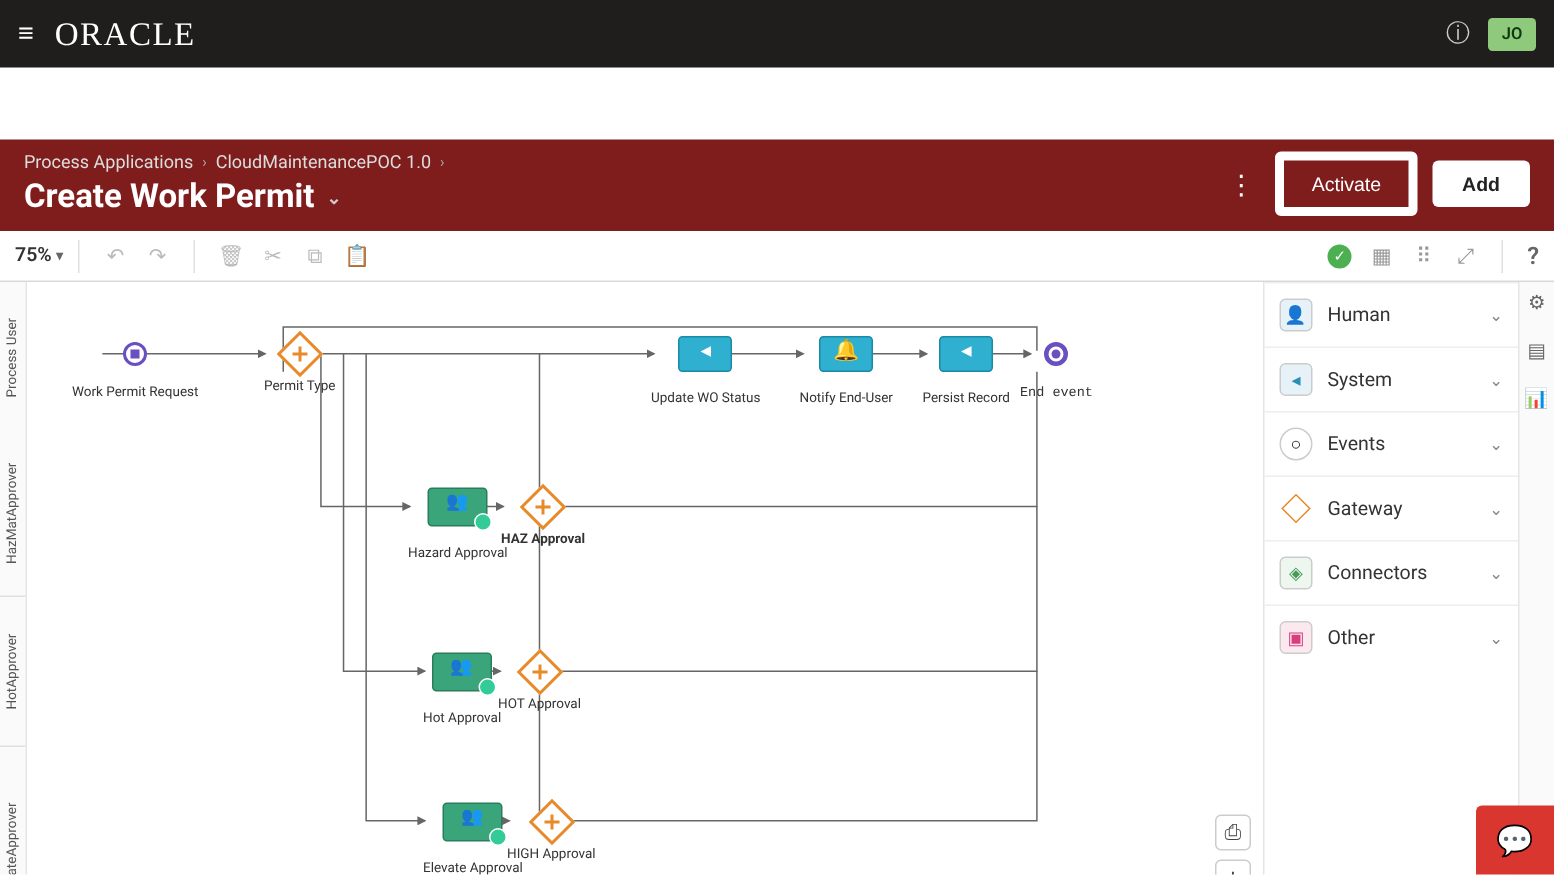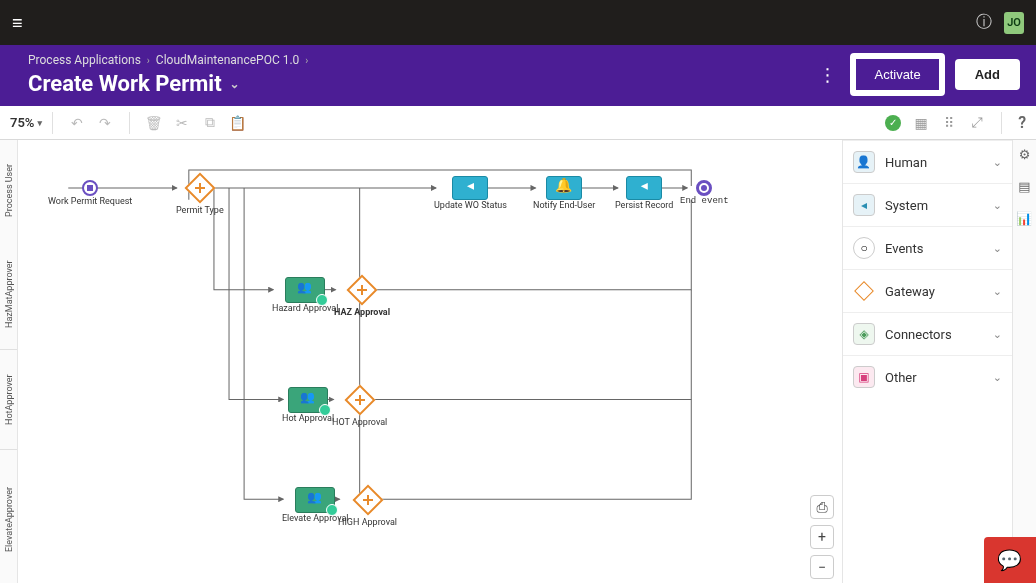--- a/index.html
+++ b/index.html
@@ -4,24 +4,24 @@
 <style>
 * { margin: 0; padding: 0; box-sizing: border-box; }
 body { font-family: -apple-system, BlinkMacSystemFont, "Segoe UI", Roboto, Arial, sans-serif; width: 1036px; height: 583px; overflow: hidden; background: #fff; }
 
 
 .topbar { height: 45px; background: #201e1c; display: flex; align-items: center; padding: 0 12px; }
 .hamburger { color: #fff; font-size: 18px; cursor: pointer; margin-right: 14px; }
 .oracle-logo { color: #fff; font-family: "Times New Roman", serif; font-size: 22px; letter-spacing: 1px; font-weight: 300; }
 .topbar-spacer { flex: 1; }
 .help-icon { color: #ccc; font-size: 16px; margin-right: 12px; cursor: pointer; }
-.user-badge { width: 20px; height: 22px; background: #8fc97c; color: #0b3a10; font-size: 11px; font-weight: 600; display: flex; align-items: center; justify-content: center; border-radius: 3px; }
-
-
-.titleband { background: #4c1d95; color: #fff; padding: 8px 16px 10px 28px; display: flex; align-items: flex-end; }
+.user-badge { width: 32px; height: 22px; background: #8fc97c; color: #0b3a10; font-size: 11px; font-weight: 600; display: flex; align-items: center; justify-content: center; border-radius: 3px; }
+
+
+.titleband { background: #7f1d1d; color: #fff; padding: 8px 16px 10px 16px; display: flex; align-items: flex-end; margin-top: 48px; }
 .titleband-left { flex: 1; }
 .breadcrumb { font-size: 12px; color: #ddd; display: flex; align-items: center; gap: 6px; margin-bottom: 4px; }
 .breadcrumb .crumb { color: #ddd; cursor: pointer; }
 .breadcrumb .chev { color: #aaa; font-size: 10px; }
 .page-title { font-size: 22px; font-weight: 700; display: flex; align-items: center; gap: 8px; }
 .page-title .caret { font-size: 12px; color: #ccc; }
 .titleband-right { display: flex; align-items: center; gap: 10px; }
 .saved-pill { background: #000; color: #ddd; font-size: 11px; padding: 5px 10px; border-radius: 3px; }
 .kebab { color: #fff; font-size: 18px; cursor: pointer; padding: 0 4px; }
 .btn-activate { background: transparent; color: #fff; border: 6px solid #ffffff; padding: 8px 18px; font-size: 13px; border-radius: 4px; cursor: pointer; }
@@ -47,21 +47,21 @@
 .ll2 { flex: 0 0 110px; }
 .ll3 { flex: 0 0 100px; }
 .ll4 { flex: 0 0 140px; }
 
 .canvas-wrap { flex: 1; position: relative; overflow: hidden; background: #fff; }
 .canvas { position: absolute; inset: 0; }
 
 
 .node { position: absolute; font-size: 9px; color: #333; text-align: center; }
 .node .glyph { display: block; margin: 0 auto; }
-.node .lbl { display: block; margin-top: 0; white-space: nowrap; }
+.node .lbl { display: block; margin-top: 13px; white-space: nowrap; }
 
 .start-evt { width: 16px; height: 16px; border: 2px solid #6a4fc1; border-radius: 50%; background: #fff; position: relative; }
 .start-evt::after { content:""; position: absolute; inset: 3px; background: #6a4fc1; }
 .end-evt { width: 16px; height: 16px; border: 3px solid #6a4fc1; border-radius: 50%; background: #fff; position: relative; }
 .end-evt::after { content:""; position: absolute; inset: 2px; border-radius: 50%; background: #6a4fc1; }
 
 .gateway { width: 22px; height: 22px; transform: rotate(45deg); background: #fff; border: 2px solid #e88a2a; position: relative; }
 .gateway::before, .gateway::after { content:""; position: absolute; background: #e88a2a; left: 50%; top: 50%; transform: translate(-50%,-50%); }
 .gateway::before { width: 10px; height: 2px; }
 .gateway::after { width: 2px; height: 10px; transform: translate(-50%,-50%) rotate(90deg); }
@@ -102,20 +102,21 @@
 .canvas-ctrls { position: absolute; right: 8px; bottom: 10px; display: flex; flex-direction: column; gap: 6px; }
 .canvas-ctrls .ctrl { width: 24px; height: 24px; border: 1px solid #ccc; background: #fff; border-radius: 4px; display: flex; align-items: center; justify-content: center; font-size: 14px; color: #444; cursor: pointer; }
 
 .chat-fab { position: absolute; right: 0; bottom: 0; width: 52px; height: 46px; background: #d9362f; color: #fff; display: flex; align-items: center; justify-content: center; font-size: 20px; border-top-left-radius: 4px; cursor: pointer; }
 </style>
 </head>
 <body>
 
 <div class="topbar">
   <span class="hamburger">≡</span>
+  <span class="oracle-logo">ORACLE</span>
   <span class="topbar-spacer"></span>
   <span class="help-icon">ⓘ</span>
   <span class="user-badge">JO</span>
 </div>
 
 <div class="titleband">
   <div class="titleband-left">
     <div class="breadcrumb">
       <span class="crumb">Process Applications</span>
       <span class="chev">›</span>

